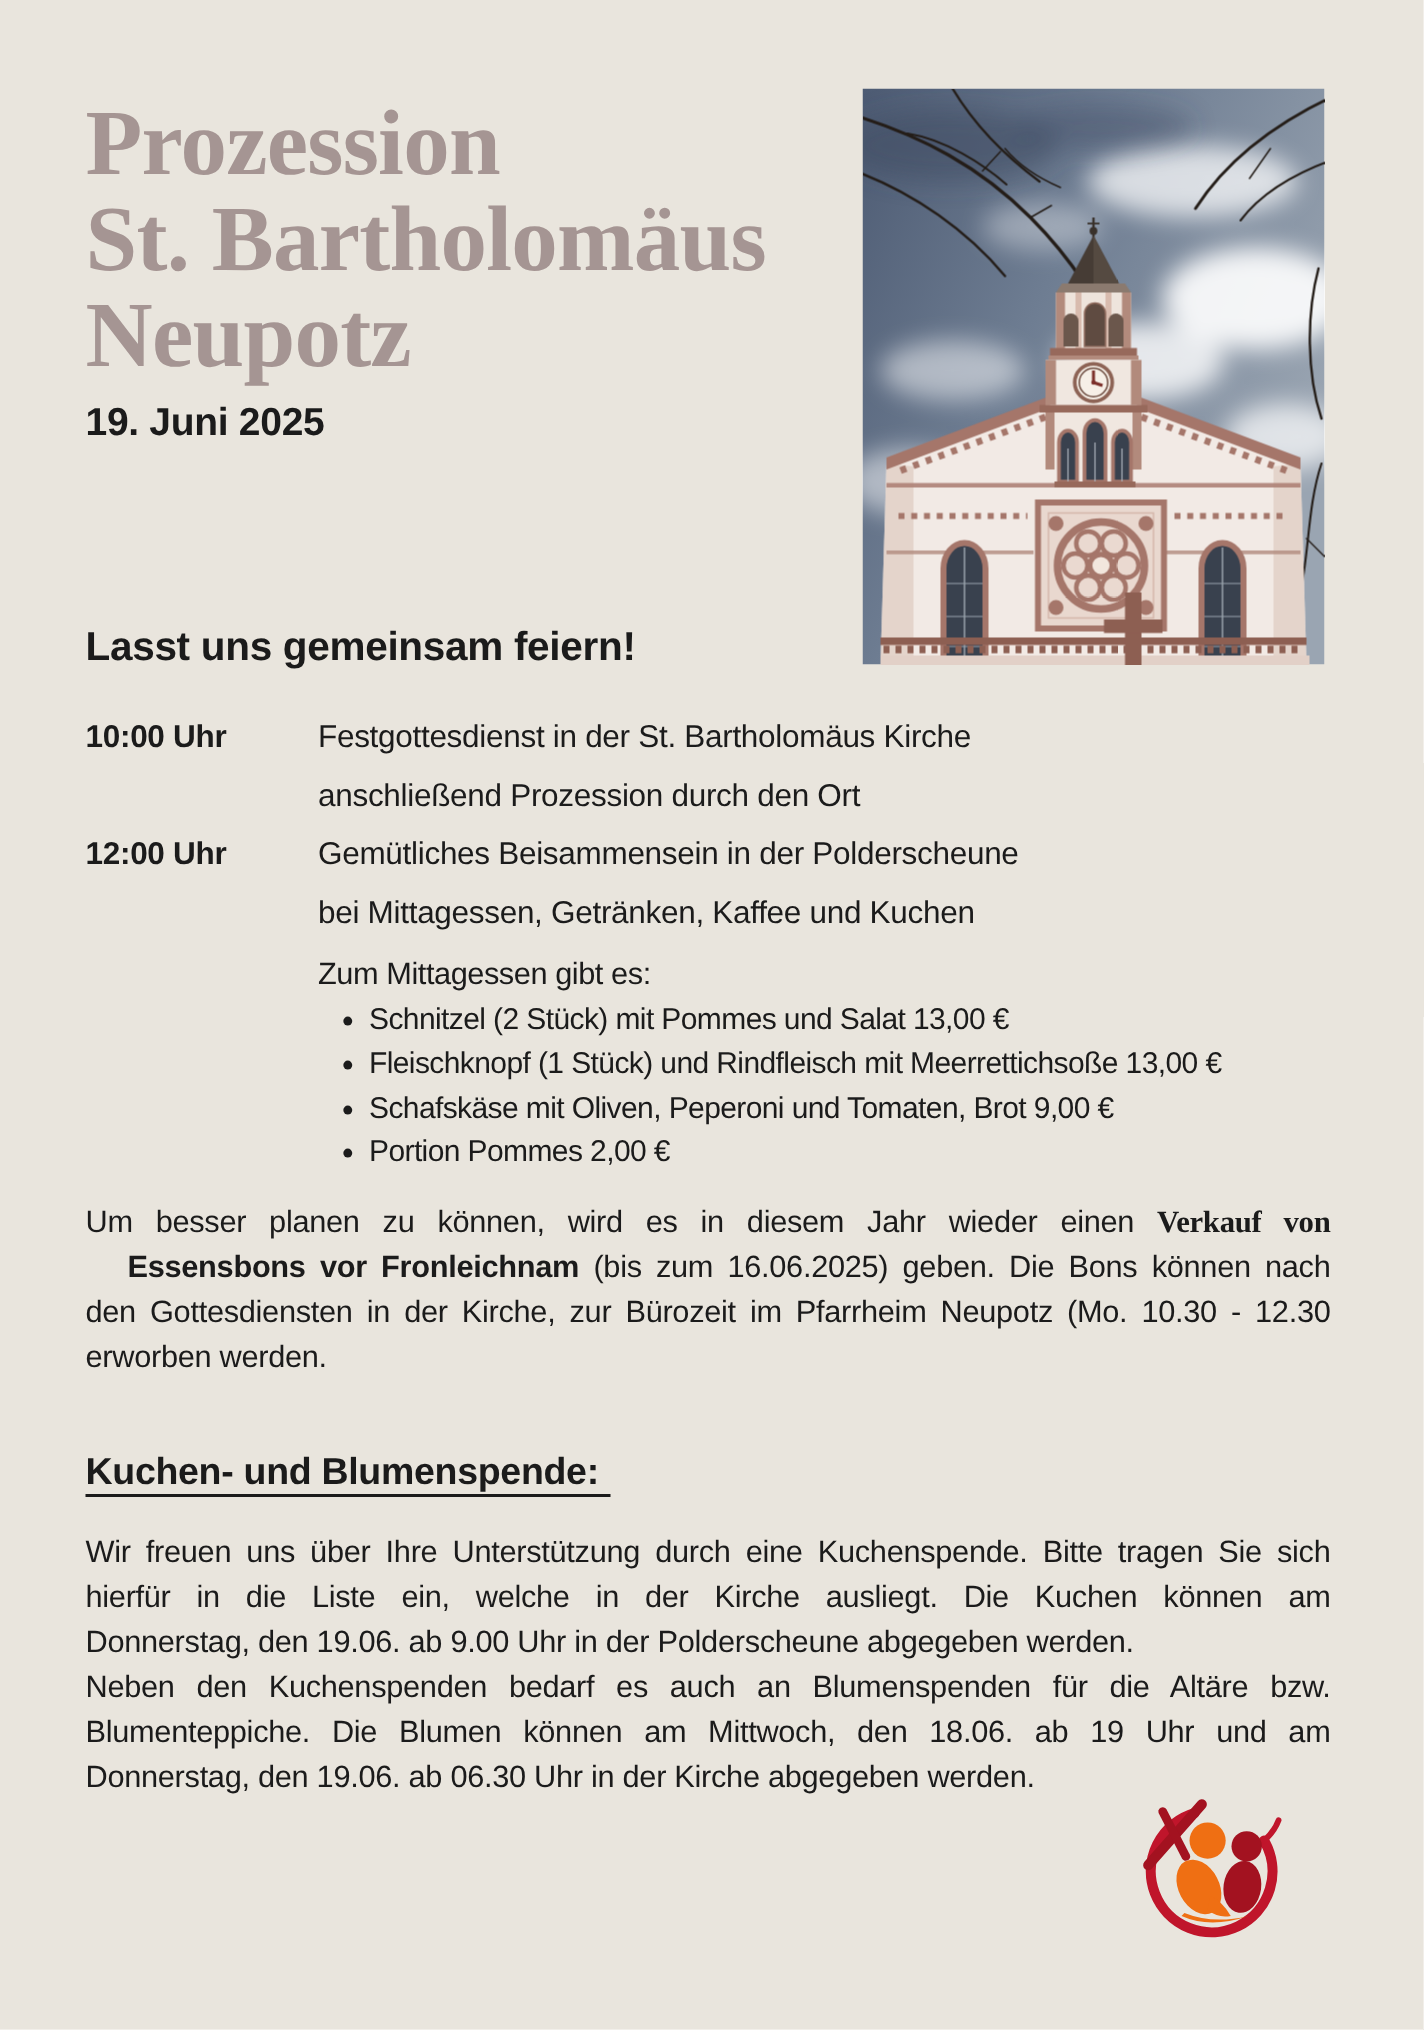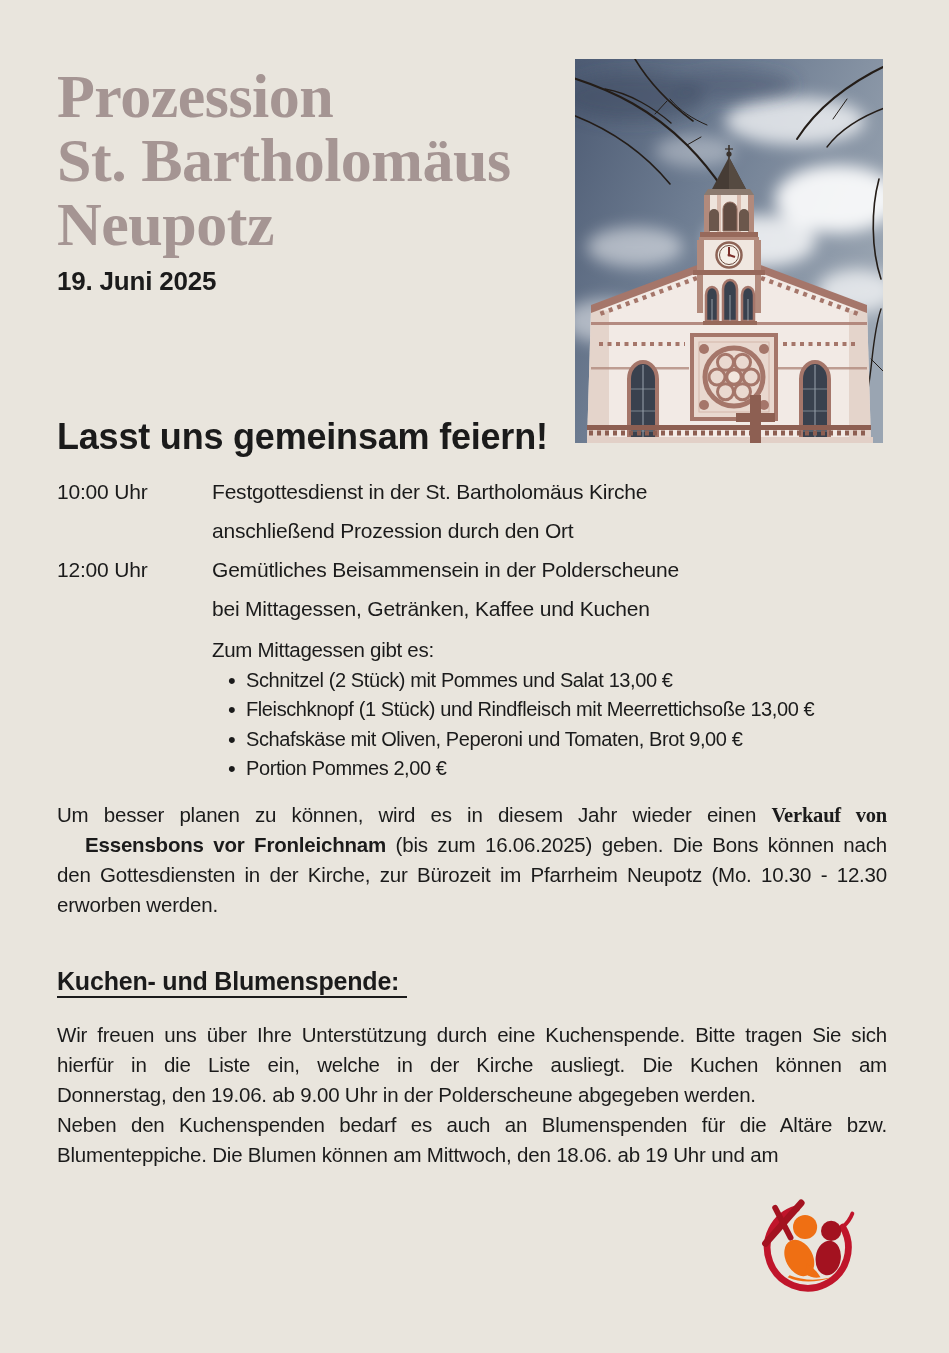--- a/index.html
+++ b/index.html
@@ -26,30 +26,30 @@
   }
   
   .church-photo {
     position: absolute; left: 575px; top: 59px;
     width: 308px; height: 384px;
   }
   .church-photo svg { display:block; width:100%; height:100%; }
   
   .feiern-heading {
     position: absolute; left: 57px; top: 416px;
-    font-size: 36px; font-weight: 700; letter-spacing: -0.2px;
+    font-size: 27px; font-weight: 700; letter-spacing: -0.2px;
   }
   
   .schedule {
     position: absolute; left: 57px; top: 472px;
     display: grid; grid-template-columns: 155px auto;
     font-size: 21px; line-height: 39px;
     letter-spacing: -0.2px;
   }
-  .schedule .time { font-weight: 400; white-space: nowrap; }
+  .schedule .time { font-weight: 700; white-space: nowrap; }
   .schedule .desc { white-space: nowrap; }
   
   .menu {
     position: absolute; left: 212px; top: 635px;
     font-size: 20.5px; letter-spacing: -0.3px;
   }
   .menu-intro { line-height: 29px; white-space: nowrap; }
   .menu ul { list-style: none; margin: 2px 0 0 0; padding: 0 0 0 34px; }
   .menu li {
     position: relative; line-height: 29.4px; white-space: nowrap;
@@ -285,20 +285,21 @@
       <span class="kuchen-heading">Kuchen- und Blumenspende:</span>
     </div>
     <div class="jlines">
         <div><span>Wir freuen uns über Ihre Unterstützung durch eine Kuchenspende. Bitte tragen Sie sich</span></div>
         <div><span>hierfür in die Liste ein, welche in der Kirche ausliegt. Die Kuchen können am</span></div>
         <div><span>Donnerstag, den 19.06. ab 9.00 Uhr in der Polderscheune abgegeben werden.</span></div>
       </div>
     <div class="jlines">
         <div><span>Neben den Kuchenspenden bedarf es auch an Blumenspenden für die Altäre bzw.</span></div>
         <div><span>Blumenteppiche. Die Blumen können am Mittwoch, den 18.06. ab 19 Uhr und am</span></div>
+        <div><span>Donnerstag, den 19.06. ab 06.30 Uhr in der Kirche abgegeben werden.</span></div>
       </div>
   </div>
 
   <div class="parish-logo">
     <svg viewBox="0 0 116 104">
       <g fill="none" stroke="#c0152b" stroke-linecap="round">
         <path d="M47,17 A42,42 0 1 0 95,36" stroke-width="7"></path>
         <path d="M95,36 Q102,30 105,22" stroke-width="4"></path>
       </g>
       <g stroke="#a31220" fill="none" stroke-linecap="round">

